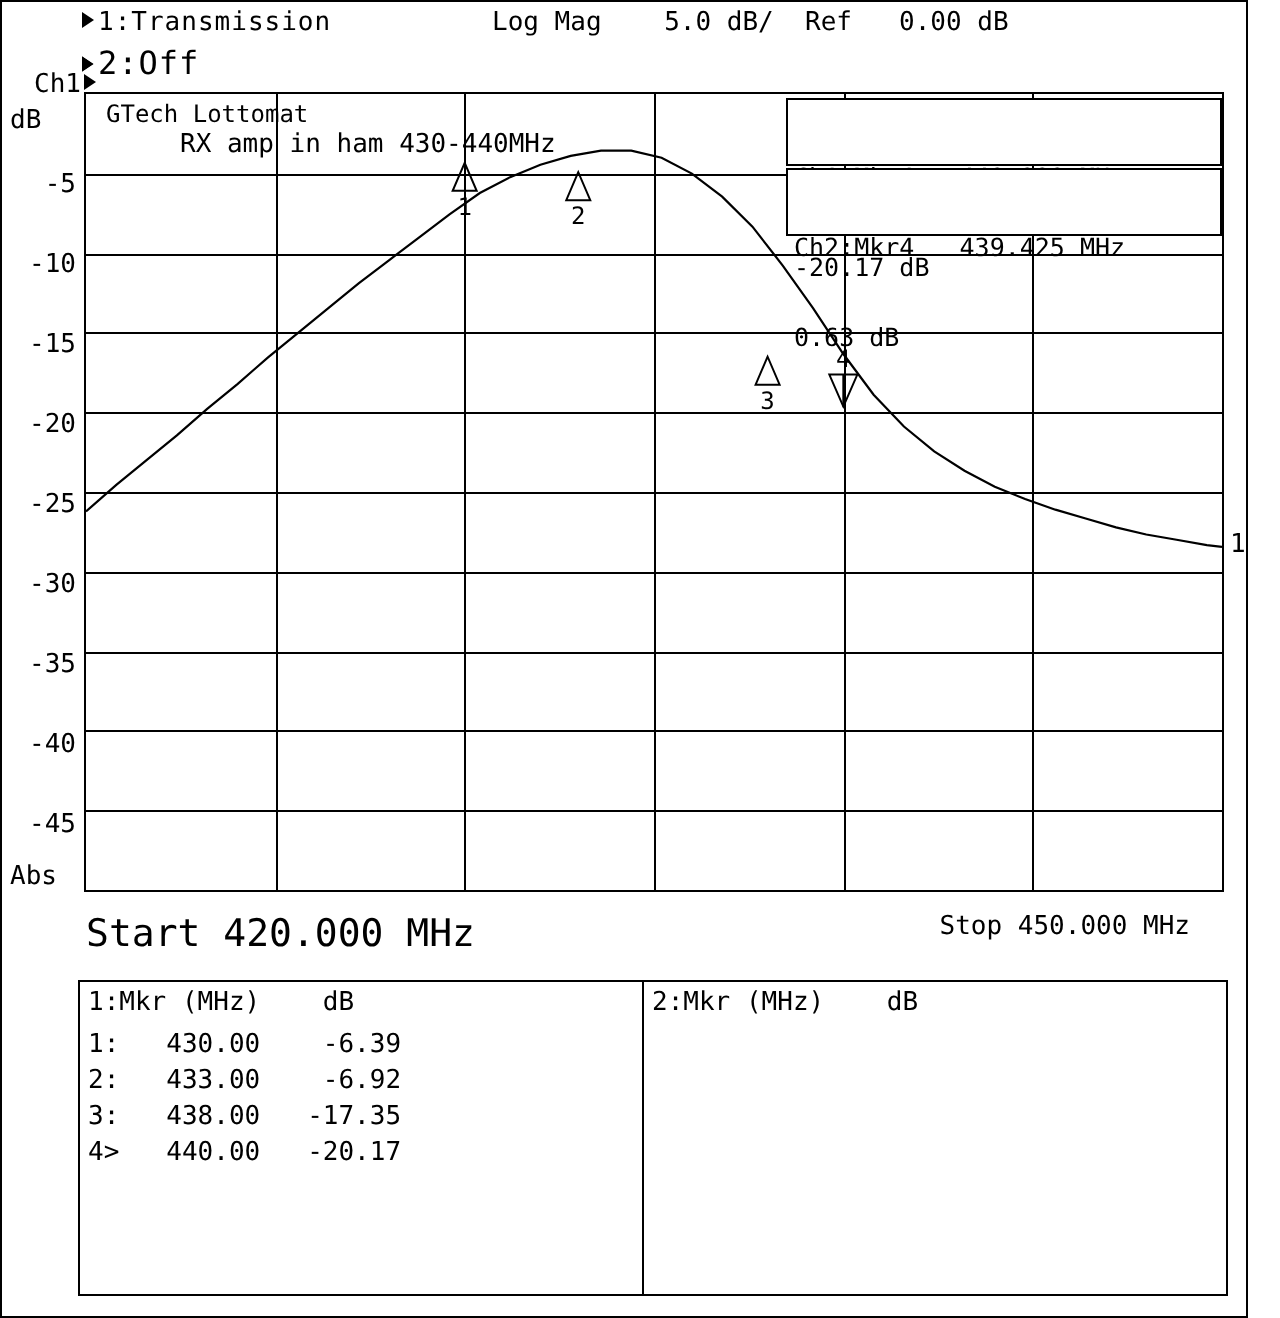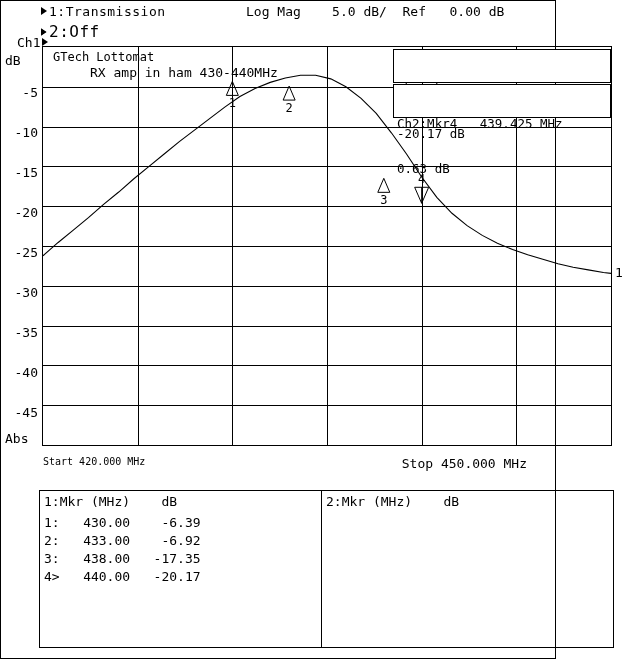--- a/index.html
+++ b/index.html
@@ -11,21 +11,21 @@
     width: 640px;
     height: 659px;
     position: relative;
     font-family: "DejaVu Sans Mono", monospace;
     color: #000000;
     overflow: hidden;
   }
   .root {
     position: absolute;
     left: 0; top: 0;
-    width: 556px;
+    width: 624px;
     height: 659px;
     border: 1px solid #000;
     box-sizing: border-box;
   }
   
   .ch1-line {
     position: absolute;
     left: 40px; top: 3px;
     font-size: 13px;
     letter-spacing: 0.5px;
@@ -140,21 +140,21 @@
     padding: 1px 3px;
     line-height: 15px;
   }
   #mkrbox1 { left: 392px; top: 48px; width: 218px; height: 34px; }
   #mkrbox2 { left: 392px; top: 83px; width: 218px; height: 34px; }
   .mkrbox .row { display: block; }
   
   .startlbl {
     position: absolute;
     left: 42px; top: 455px;
-    font-size: 10px;
+    font-size: 19px;
     white-space: pre;
   }
   .stoplbl {
     position: absolute;
     right: 28px; top: 455px;
     font-size: 13px;
     white-space: pre;
   }
   
   .tables {

